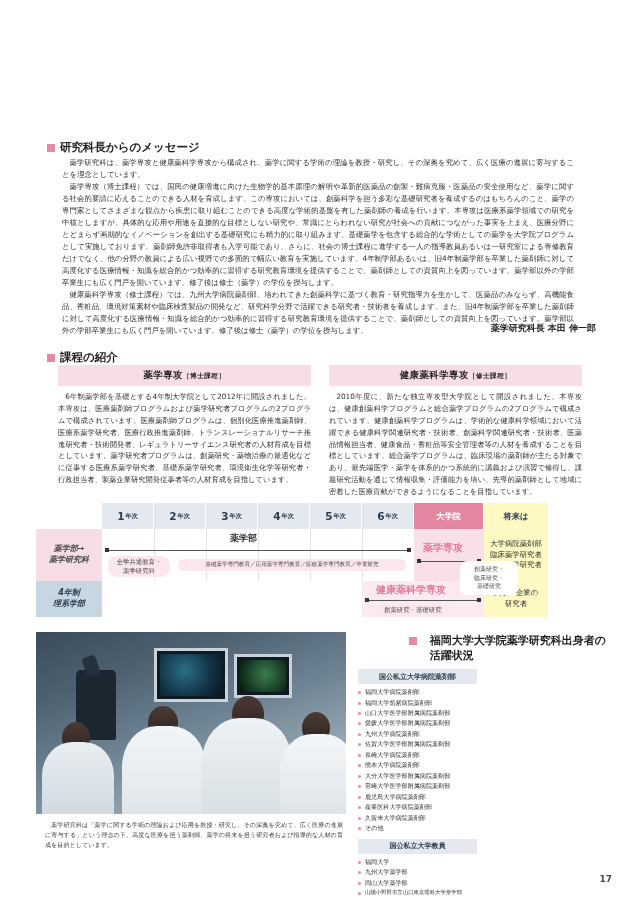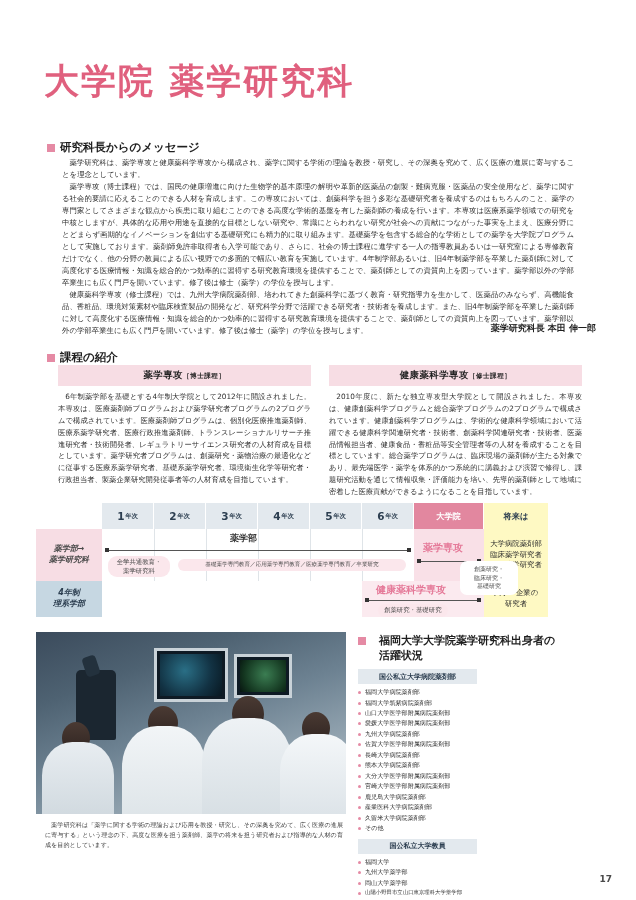--- a/index.html
+++ b/index.html
@@ -184,21 +184,21 @@
   .photo-caption {
     position: absolute; left: 45px; top: 820px; width: 298px;
     font-size: 6.1px; line-height: 1.6; text-align: justify;
     color: #3a3a3a; text-indent: 6.1px;
   }
 
   
   .panel { position: absolute; left: 358px; top: 634px; width: 248px; }
   .panel-head {
     display: flex; align-items: flex-start; gap: 13px;
-    font-size: 11px; font-weight: bold; color: #1f1f1f; line-height: 1.32;
+    font-size: 11px; font-weight: bold; color: #1f1f1f; line-height: 1.32; justify-content: flex-end;
   }
   .panel-head .sq {
     width: 8px; height: 8px; background: #e58aa4; flex: 0 0 auto; margin-top: 3px;
   }
   .panel-cols {
     display: flex; gap: 4px; margin-top: 6px; flex-direction: column;
   }
   .panel-col { width: 119px; }
   .cat-title {
     background: #e3e9ee; text-align: center;
@@ -221,21 +221,20 @@
   .folio {
     position: absolute; right: 24px; bottom: 16px;
     font-size: 9px; font-weight: bold; color: #4a4a4a;
   }
 </style>
 </head>
 <body>
 
 <div class="page">
 
-  <div class="page-title">大学院 薬学研究科</div>
 
   <div class="sec-head" id="msg-head">
     <span class="sq"></span>
     <span>研究科長からのメッセージ</span>
   </div>
 
   <div class="msg-body">
     <p>薬学研究科は、薬学専攻と健康薬科学専攻から構成され、薬学に関する学術の理論を教授・研究し、その深奥を究めて、広く医療の進展に寄与することを理念としています。</p>
     <p>薬学専攻（博士課程）では、国民の健康増進に向けた生物学的基本原理の解明や革新的医薬品の創製・難病克服・医薬品の安全使用など、薬学に関する社会的要請に応えることのできる人材を育成します。この専攻においては、創薬科学を担う多彩な基礎研究者を養成するのはもちろんのこと、薬学の専門家としてさまざまな観点から疾患に取り組むことのできる高度な学術的基盤を有した薬剤師の養成を行います。本専攻は医療系薬学領域での研究を中核としますが、具体的な応用や用途を直接的な目標としない研究や、常識にとらわれない研究が社会への貢献につながった事実を上まえ、医療分野にとどまらず画期的なイノベーションを創出する基礎研究にも精力的に取り組みます。基礎薬学を包含する総合的な学術としての薬学を大学院プログラムとして実施しております。薬剤師免許非取得者も入学可能であり、さらに、社会の博士課程に進学する一人の指導教員あるいは一研究室による専修教育だけでなく、他の分野の教員による広い視野での多面的で幅広い教育を実施しています。4年制学部あるいは、旧4年制薬学部を卒業した薬剤師に対して高度化する医療情報・知識を総合的かつ効率的に習得する研究教育環境を提供することで、薬剤師としての資質向上を図っています。薬学部以外の学部卒業生にも広く門戸を開いています。修了後は修士（薬学）の学位を授与します。</p>
     <p>健康薬科学専攻（修士課程）では、九州大学病院薬剤部、培われてきた創薬科学に基づく教育・研究指導力を生かして、医薬品のみならず、高機能食品、香粧品、環境対策素材や臨床検査製品の開発など、研究科学分野で活躍できる研究者・技術者を養成します。また、旧4年制薬学部を卒業した薬剤師に対して高度化する医療情報・知識を総合的かつ効率的に習得する研究教育環境を提供することで、薬剤師としての資質向上を図っています。薬学部以外の学部卒業生にも広く門戸を開いています。修了後は修士（薬学）の学位を授与します。</p>

